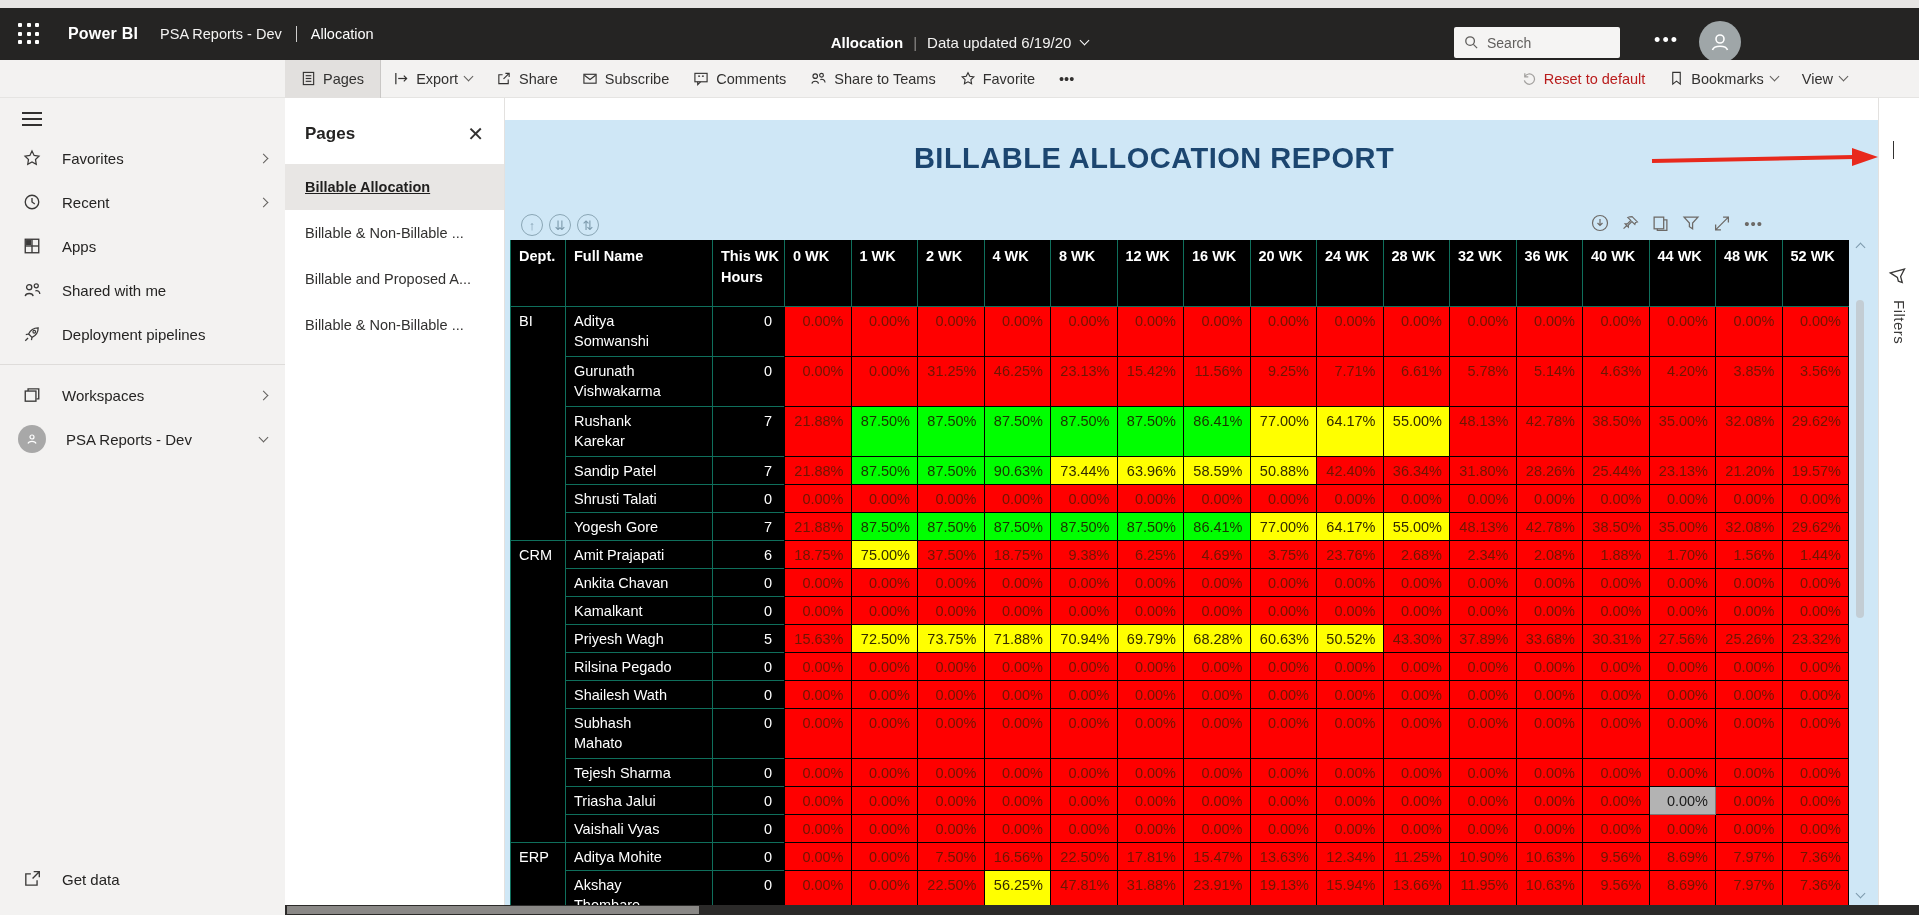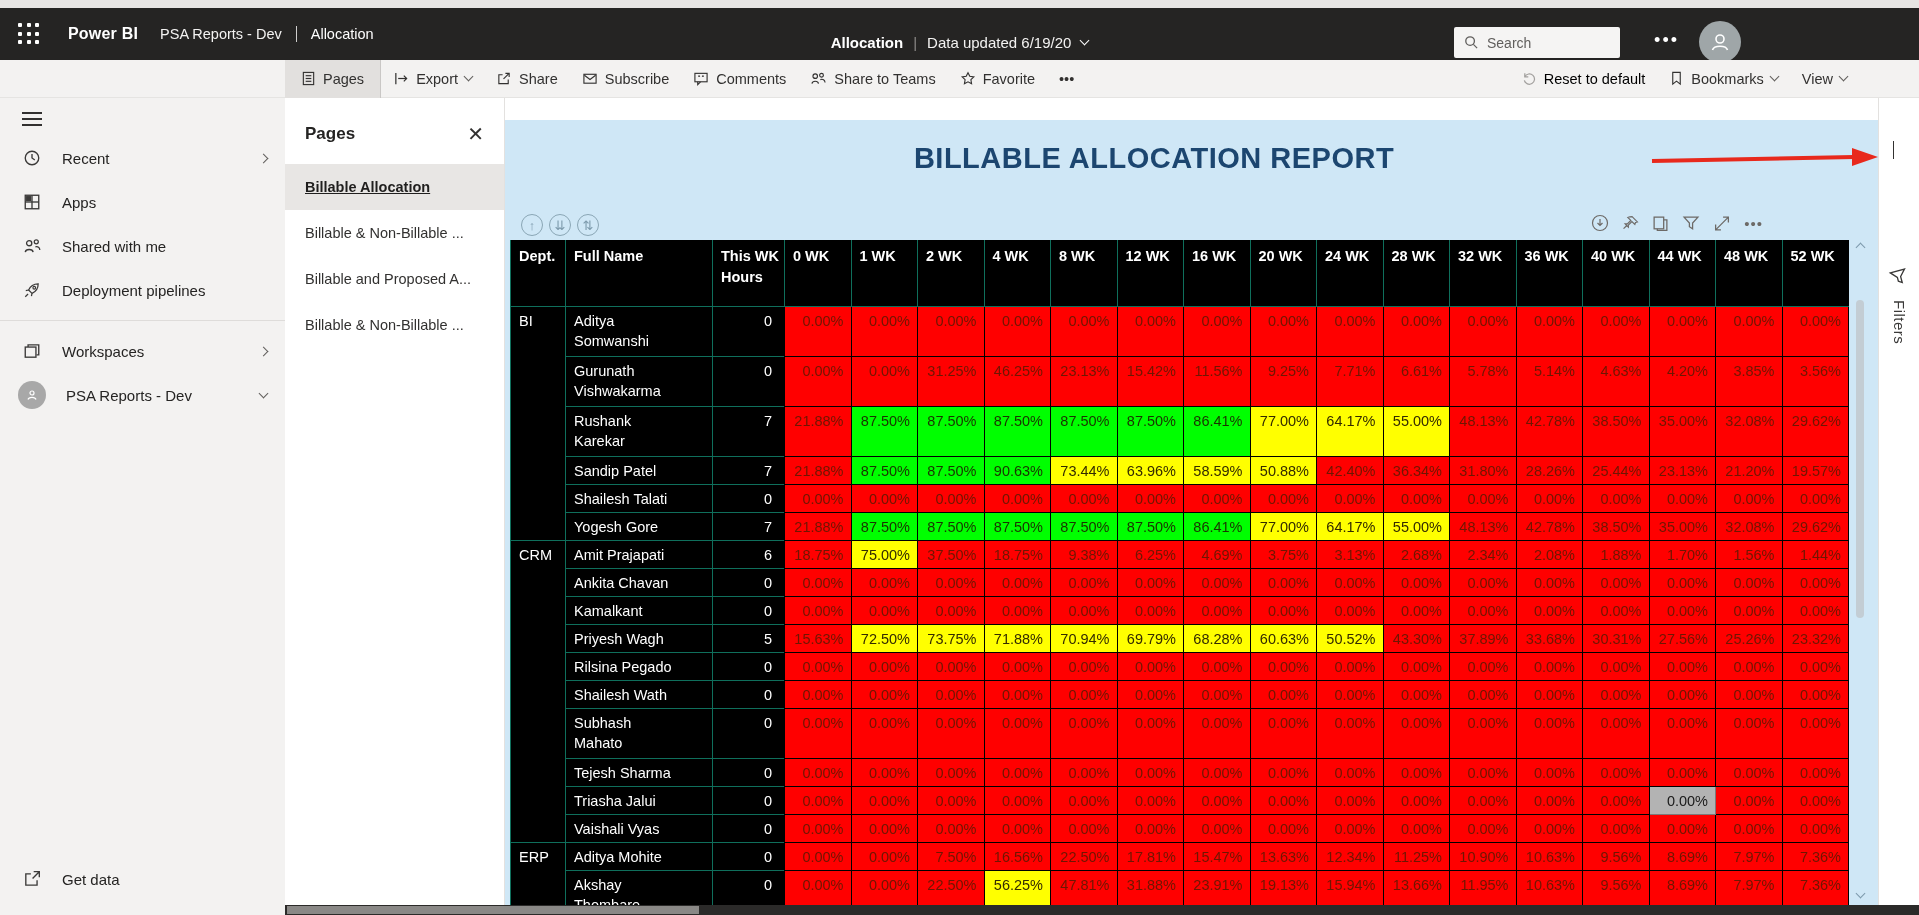--- a/index.html
+++ b/index.html
@@ -25,21 +25,21 @@
   #avatar { position:absolute; right:178px; top:13px; width:42px; height:42px; border-radius:50%; background:#9fa6a8; display:flex; align-items:center; justify-content:center; cursor:pointer; }
 
   
   #actionbar { left:0; top:60px; width:1919px; height:38px; background:#f3f2f1; border-bottom:1px solid #e5e4e2; display:flex; align-items:center; font-size:14.5px; color:#323130; }
   .tbtn { display:flex; align-items:center; gap:7px; padding:0 12px; height:38px; cursor:pointer; white-space:nowrap; }
   #pages-btn { background:#e2e0de; border-right:1px solid #c9c7c5; margin-left:285px; padding:0 16px; }
   .chev-down { width:7px; height:7px; border-right:1.4px solid #605e5c; border-bottom:1.4px solid #605e5c; transform:rotate(45deg); margin-top:-4px; }
   .chev-right { width:7px; height:7px; border-top:1.4px solid #605e5c; border-right:1.4px solid #605e5c; transform:rotate(45deg); }
   .chev-left { width:8px; height:8px; border-top:1.6px solid #323130; border-right:1.6px solid #323130; transform:rotate(-135deg); }
   #actionbar .spacer { flex:1; }
-  .tbtn.disabled { color:#000000; }
+  .tbtn.disabled { color:#b91c1c; }
   .tbtn svg { flex:none; }
   #toolbar-right { display:flex; align-items:center; margin-right:60px; }
 
   
   #leftnav { left:0; top:98px; width:285px; height:817px; background:#f3f2f1; color:#252423; }
   #hamburger { margin:14px 0 10px 22px; width:20px; cursor:pointer; }
   #hamburger div { height:2px; background:#323130; margin:4px 0; }
   .navitem { display:flex; align-items:center; height:44px; padding:0 18px 0 22px; font-size:15px; cursor:pointer; gap:20px; }
   .navitem .nicon { width:20px; display:flex; justify-content:center; color:#3b3a39; }
   .navitem .nlabel { flex:1; }
@@ -227,20 +227,29 @@
     </div>
   </div>
 
   <div id="leftnav" class="abs">
     <div id="hamburger">
         <div></div>
         <div></div>
         <div></div>
       </div>
 
+    <div class="navitem">
+      <span class="nicon">
+          <svg width="18" height="18" viewBox="0 0 16 16">
+            <path d="M8 1.8 l1.9 3.9 4.3.6 -3.1 3 .7 4.3 L8 11.6 4.2 13.6 4.9 9.3 1.8 6.3 6.1 5.7 Z" fill="none" stroke="#3b3a39" stroke-width="1.1"></path>
+          </svg>
+        </span>
+      <span class="nlabel">Favorites</span>
+      <span class="chev-right"></span>
+    </div>
     <div class="navitem">
       <span class="nicon">
           <svg width="18" height="18" viewBox="0 0 16 16">
             <circle cx="8" cy="8" r="6" fill="none" stroke="#3b3a39" stroke-width="1.2"></circle>
             <path d="M8 4.5 V8 l2.5 1.8" fill="none" stroke="#3b3a39" stroke-width="1.2"></path>
           </svg>
         </span>
       <span class="nlabel">Recent</span>
       <span class="chev-right"></span>
     </div>
@@ -471,21 +480,21 @@
               <td class="cell cRed">36.34%</td>
               <td class="cell cRed">31.80%</td>
               <td class="cell cRed">28.26%</td>
               <td class="cell cRed">25.44%</td>
               <td class="cell cRed">23.13%</td>
               <td class="cell cRed">21.20%</td>
               <td class="cell cRed">19.57%</td>
             </tr>
             <tr class="norm">
               <td class="dept"></td>
-              <td class="name">Shailesh Talati</td>
+              <td class="name">Shrusti Talati</td>
               <td class="hours">0</td>
               <td class="cell cRed">0.00%</td>
               <td class="cell cRed">0.00%</td>
               <td class="cell cRed">0.00%</td>
               <td class="cell cRed">0.00%</td>
               <td class="cell cRed">0.00%</td>
               <td class="cell cRed">0.00%</td>
               <td class="cell cRed">0.00%</td>
               <td class="cell cRed">0.00%</td>
               <td class="cell cRed">0.00%</td>
@@ -523,21 +532,21 @@
               <td class="name">Amit Prajapati</td>
               <td class="hours">6</td>
               <td class="cell cRed">18.75%</td>
               <td class="cell cYel">75.00%</td>
               <td class="cell cRed">37.50%</td>
               <td class="cell cRed">18.75%</td>
               <td class="cell cRed">9.38%</td>
               <td class="cell cRed">6.25%</td>
               <td class="cell cRed">4.69%</td>
               <td class="cell cRed">3.75%</td>
-              <td class="cell cRed">3.13%</td>
+              <td class="cell cRed">23.76%</td>
               <td class="cell cRed">2.68%</td>
               <td class="cell cRed">2.34%</td>
               <td class="cell cRed">2.08%</td>
               <td class="cell cRed">1.88%</td>
               <td class="cell cRed">1.70%</td>
               <td class="cell cRed">1.56%</td>
               <td class="cell cRed">1.44%</td>
             </tr>
             <tr class="norm">
               <td class="dept"></td>

